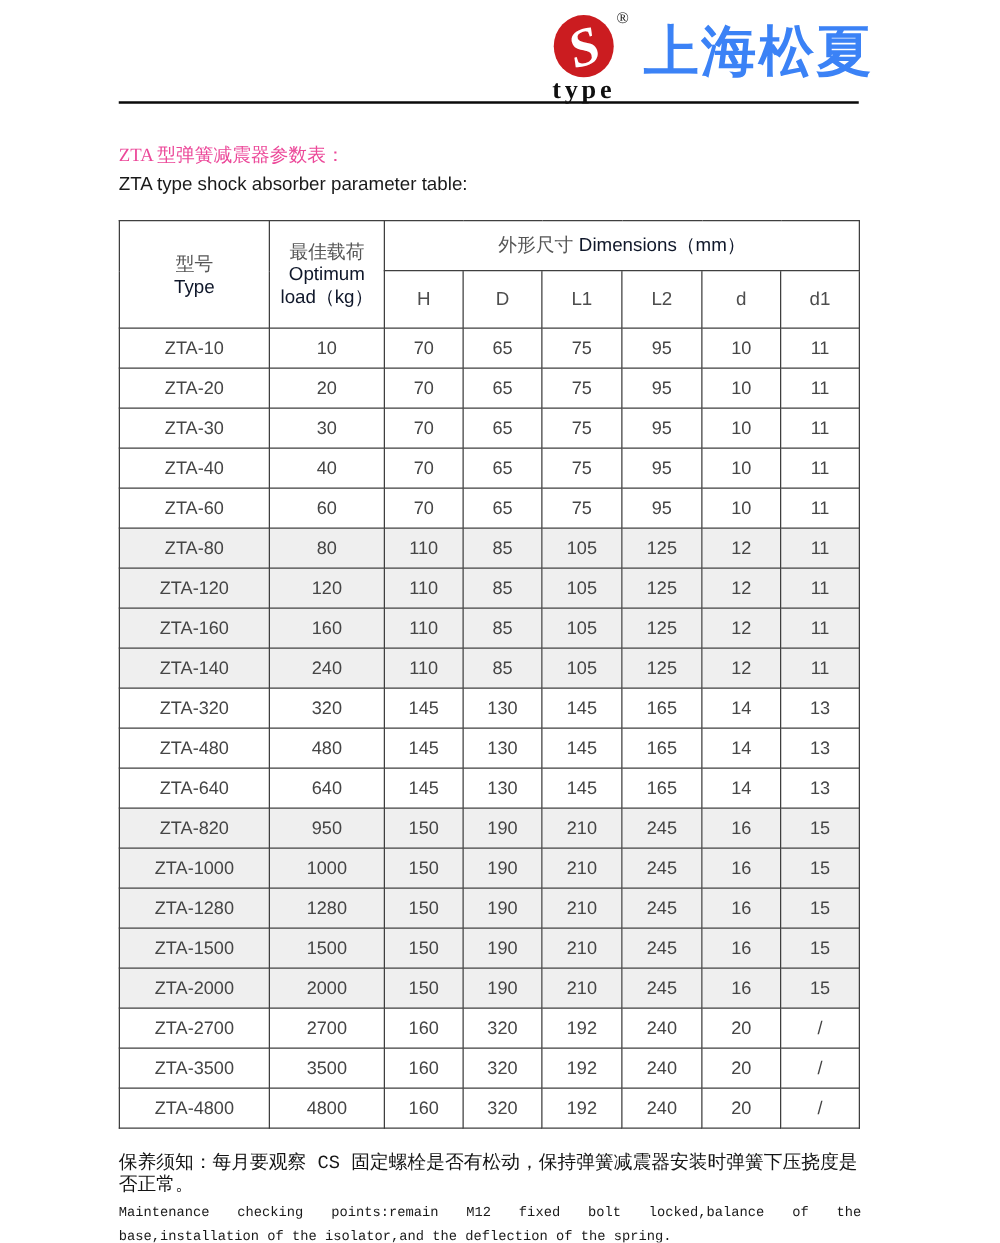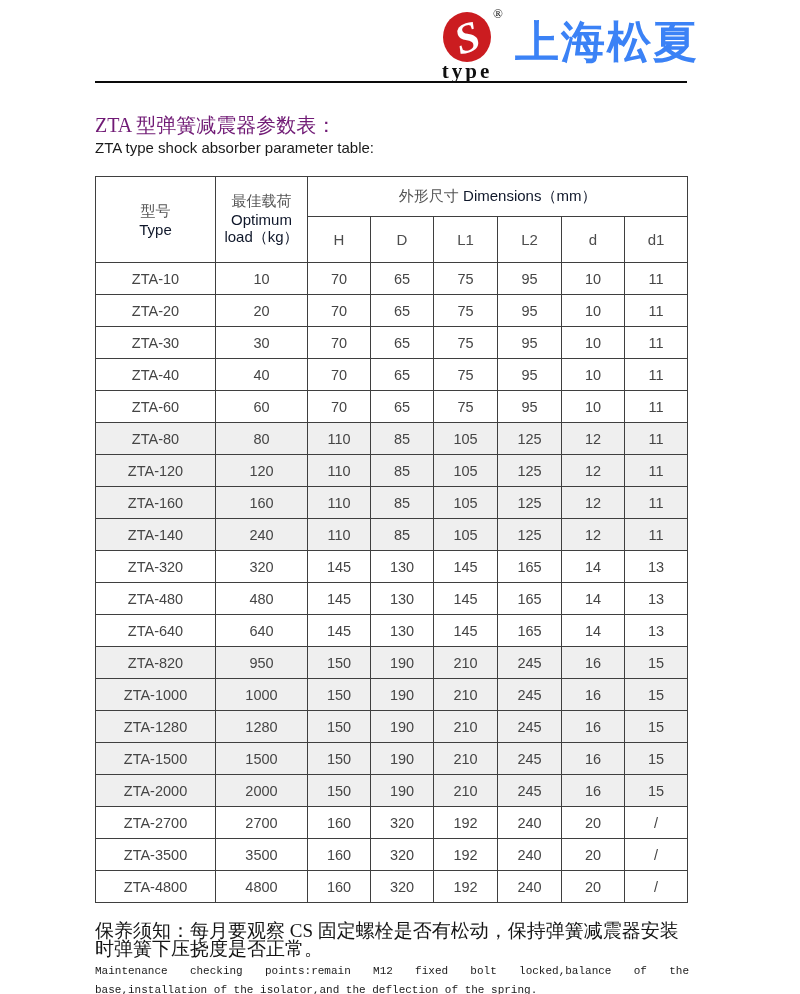--- a/index.html
+++ b/index.html
@@ -23,41 +23,41 @@
   .s-mark{display:block;margin:4px auto 0 auto;}
   .reg{position:absolute;top:0;right:2px;font-size:13px;color:#1a1a1a;
        font-family:"Liberation Serif", serif;}
   .sona{font-family:"Liberation Serif","DejaVu Serif",serif;font-weight:bold;
         font-size:21px;letter-spacing:3px;color:#0f0f0f;margin-top:-3px;}
   .company{font-family:"DejaVu Sans", sans-serif;font-weight:bold;font-size:44px;
            letter-spacing:2px;color:#3b82f6;margin-left:10px;line-height:72px;}
 
   
   .titles{margin-top:31px;}
-  .title-zh{font-family:"Liberation Serif","DejaVu Serif",serif;font-size:20px;
-            color:#701a75;line-height:22px;}
+  .title-zh{font-family:"Liberation Serif","DejaVu Serif",serif;font-size:15px;
+            color:#ec4899;line-height:22px;}
   .title-en{font-size:15px;font-weight:400;color:#1a1a1a;line-height:23px;}
 
   
   table{border-collapse:collapse;table-layout:fixed;width:592px;margin-top:17px;
         color:var(--tbl-text);}
   th,td{border:1.5px solid var(--border);text-align:center;vertical-align:middle;
         font-weight:normal;overflow:hidden;}
   thead tr.hrow1 th{height:40px;}
   thead tr.hrow2 th{height:46px;font-size:15px;color:#4d4d4d;}
   .th-stack{padding:6px 4px;}
   .zh{font-family:"Liberation Serif","DejaVu Serif",serif;font-size:15px;color:#555;}
   .en{font-size:15px;color:#0f172a;}
   .th-load .en{display:inline-block;max-width:80px;}
   tbody td{height:32px;font-size:14.5px;}
   tbody tr.shaded td{background:var(--shade);}
 
   
   .footer{margin-top:19px;width:594px;}
-  .note-zh{font-family:Liberation Serif, serif;font-size:19px;
+  .note-zh{font-family:Liberation Mono, monospace;font-size:15px;
            color:#141414;line-height:18px;margin-bottom:4px;}
   .note-en{font-family:"Liberation Mono","DejaVu Sans Mono",monospace;
            font-size:11px;color:#1a1a1a;line-height:18.5px;}
   .note-en.justified{text-align:justify;text-align-last:justify;}
 </style>
 </head>
 <body>
 
 <div class="page">
   <div class="content">

